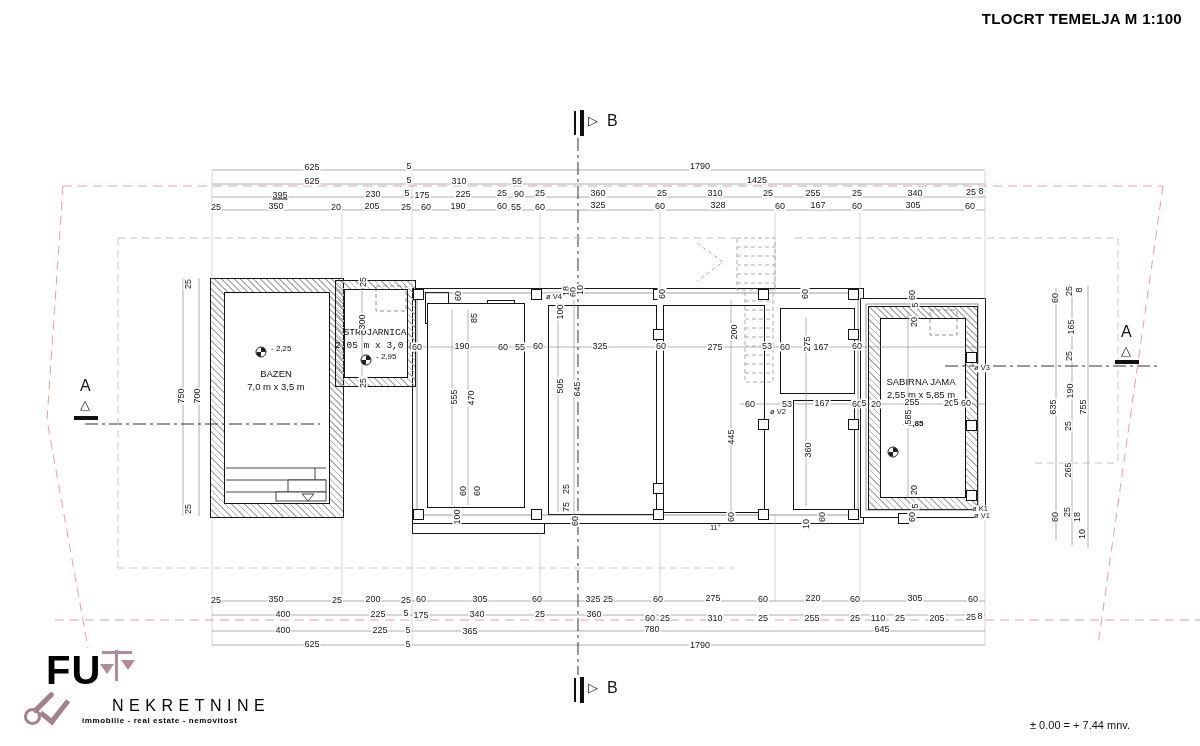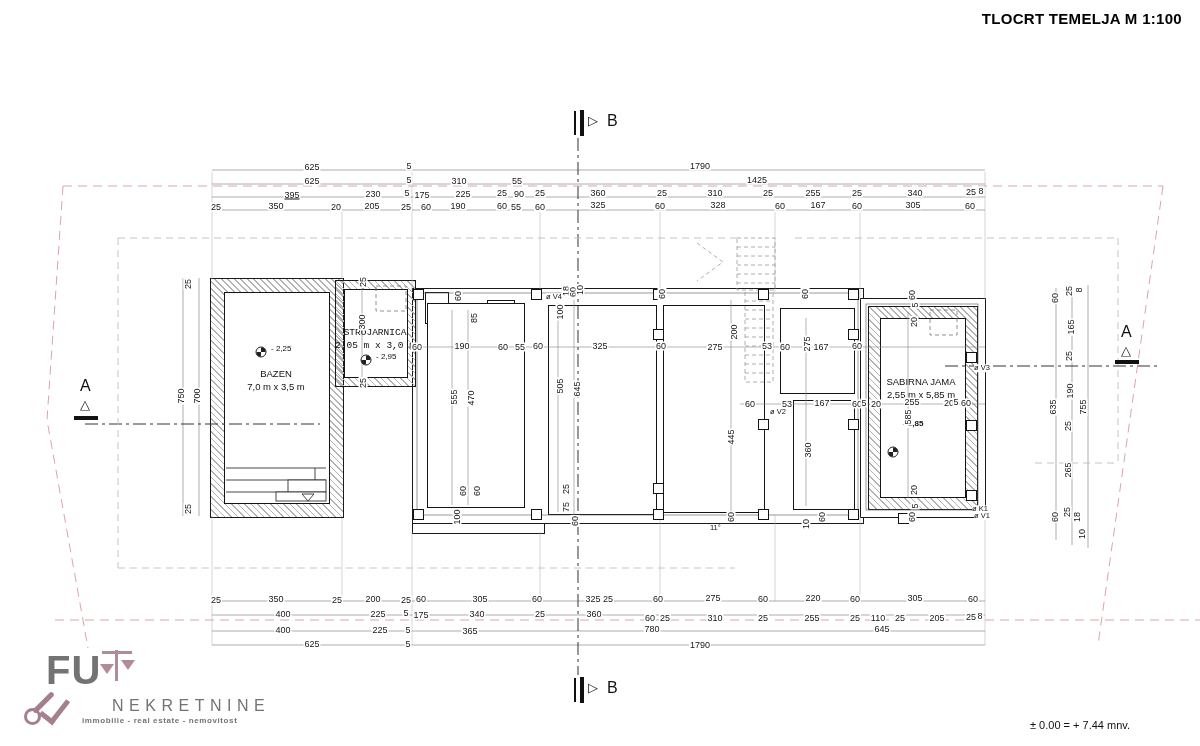--- a/index.html
+++ b/index.html
@@ -22,21 +22,21 @@
   .elev{position:absolute;width:9px;height:9px;border-radius:50%;border:1px solid #222;
         background:conic-gradient(from 0deg,#222 0 25%,#fff 0 50%,#222 0 75%,#fff 0);
         transform:translate(-50%,-50%);}
   .elev-text{position:absolute;font-size:8px;line-height:1;color:#111;background:#fff;padding:0 1px;}
   .sec-letter{position:absolute;font-size:16px;font-weight:400;color:#111;line-height:1;}
   .sec-tri{position:absolute;font-size:13px;color:#111;line-height:1;}
   .sec-bar{position:absolute;background:#111;}
   .title{position:absolute;font-size:15px;font-weight:600;letter-spacing:.3px;color:#000;}
   .note{position:absolute;font-size:11px;color:#111;}
   
-  .logo{position:absolute;left:24px;top:648px;width:220px;height:86px;color:#737373;}
+  .logo{position:absolute;left:24px;top:648px;width:220px;height:86px;color:#000000;}
   .logo .word{position:absolute;left:22px;top:2px;display:flex;align-items:flex-start;
               font-size:40px;font-weight:bold;letter-spacing:1px;line-height:1;}
   .logo .line2{position:absolute;left:88px;top:50px;font-size:16px;letter-spacing:5.5px;
                font-weight:500;line-height:1;}
   .logo .tagline{position:absolute;left:58px;top:69px;font-size:8px;font-weight:bold;
                  letter-spacing:.6px;line-height:1;}
   .scale-icon{position:relative;width:30px;height:34px;margin:0 1px;}
   .scale-icon .stem{position:absolute;left:13px;top:0;width:3px;height:31px;background:#b18b99;}
   .scale-icon .bar{position:absolute;left:0;top:1px;width:30px;height:3px;background:#b18b99;}
   .scale-icon .panL{position:absolute;left:-2px;top:14px;width:0;height:0;
@@ -187,21 +187,21 @@
 
 <div id="dim-layer">
     <span class="dim" style="left: 312px; top: 167px;">625</span>
     <span class="dim" style="left: 409px; top: 166px;">5</span>
     <span class="dim" style="left: 700px; top: 166px;">1790</span>
     <span class="dim" style="left: 312px; top: 181px;">625</span>
     <span class="dim" style="left: 409px; top: 180px;">5</span>
     <span class="dim" style="left: 459px; top: 181px;">310</span>
     <span class="dim" style="left: 517px; top: 181px;">55</span>
     <span class="dim" style="left: 757px; top: 180px;">1425</span>
-    <span class="dim" style="left: 292px; top: 195px; text-decoration: underline;">395</span>
+    <span class="dim" style="left: 280px; top: 195px; text-decoration: underline;">395</span>
     <span class="dim" style="left: 373px; top: 194px;">230</span>
     <span class="dim" style="left: 407px; top: 193px;">5</span>
     <span class="dim" style="left: 422px; top: 195px;">175</span>
     <span class="dim" style="left: 463px; top: 194px;">225</span>
     <span class="dim" style="left: 502px; top: 193px;">25</span>
     <span class="dim" style="left: 519px; top: 194px;">90</span>
     <span class="dim" style="left: 540px; top: 193px;">25</span>
     <span class="dim" style="left: 598px; top: 193px;">360</span>
     <span class="dim" style="left: 662px; top: 193px;">25</span>
     <span class="dim" style="left: 715px; top: 193px;">310</span>

